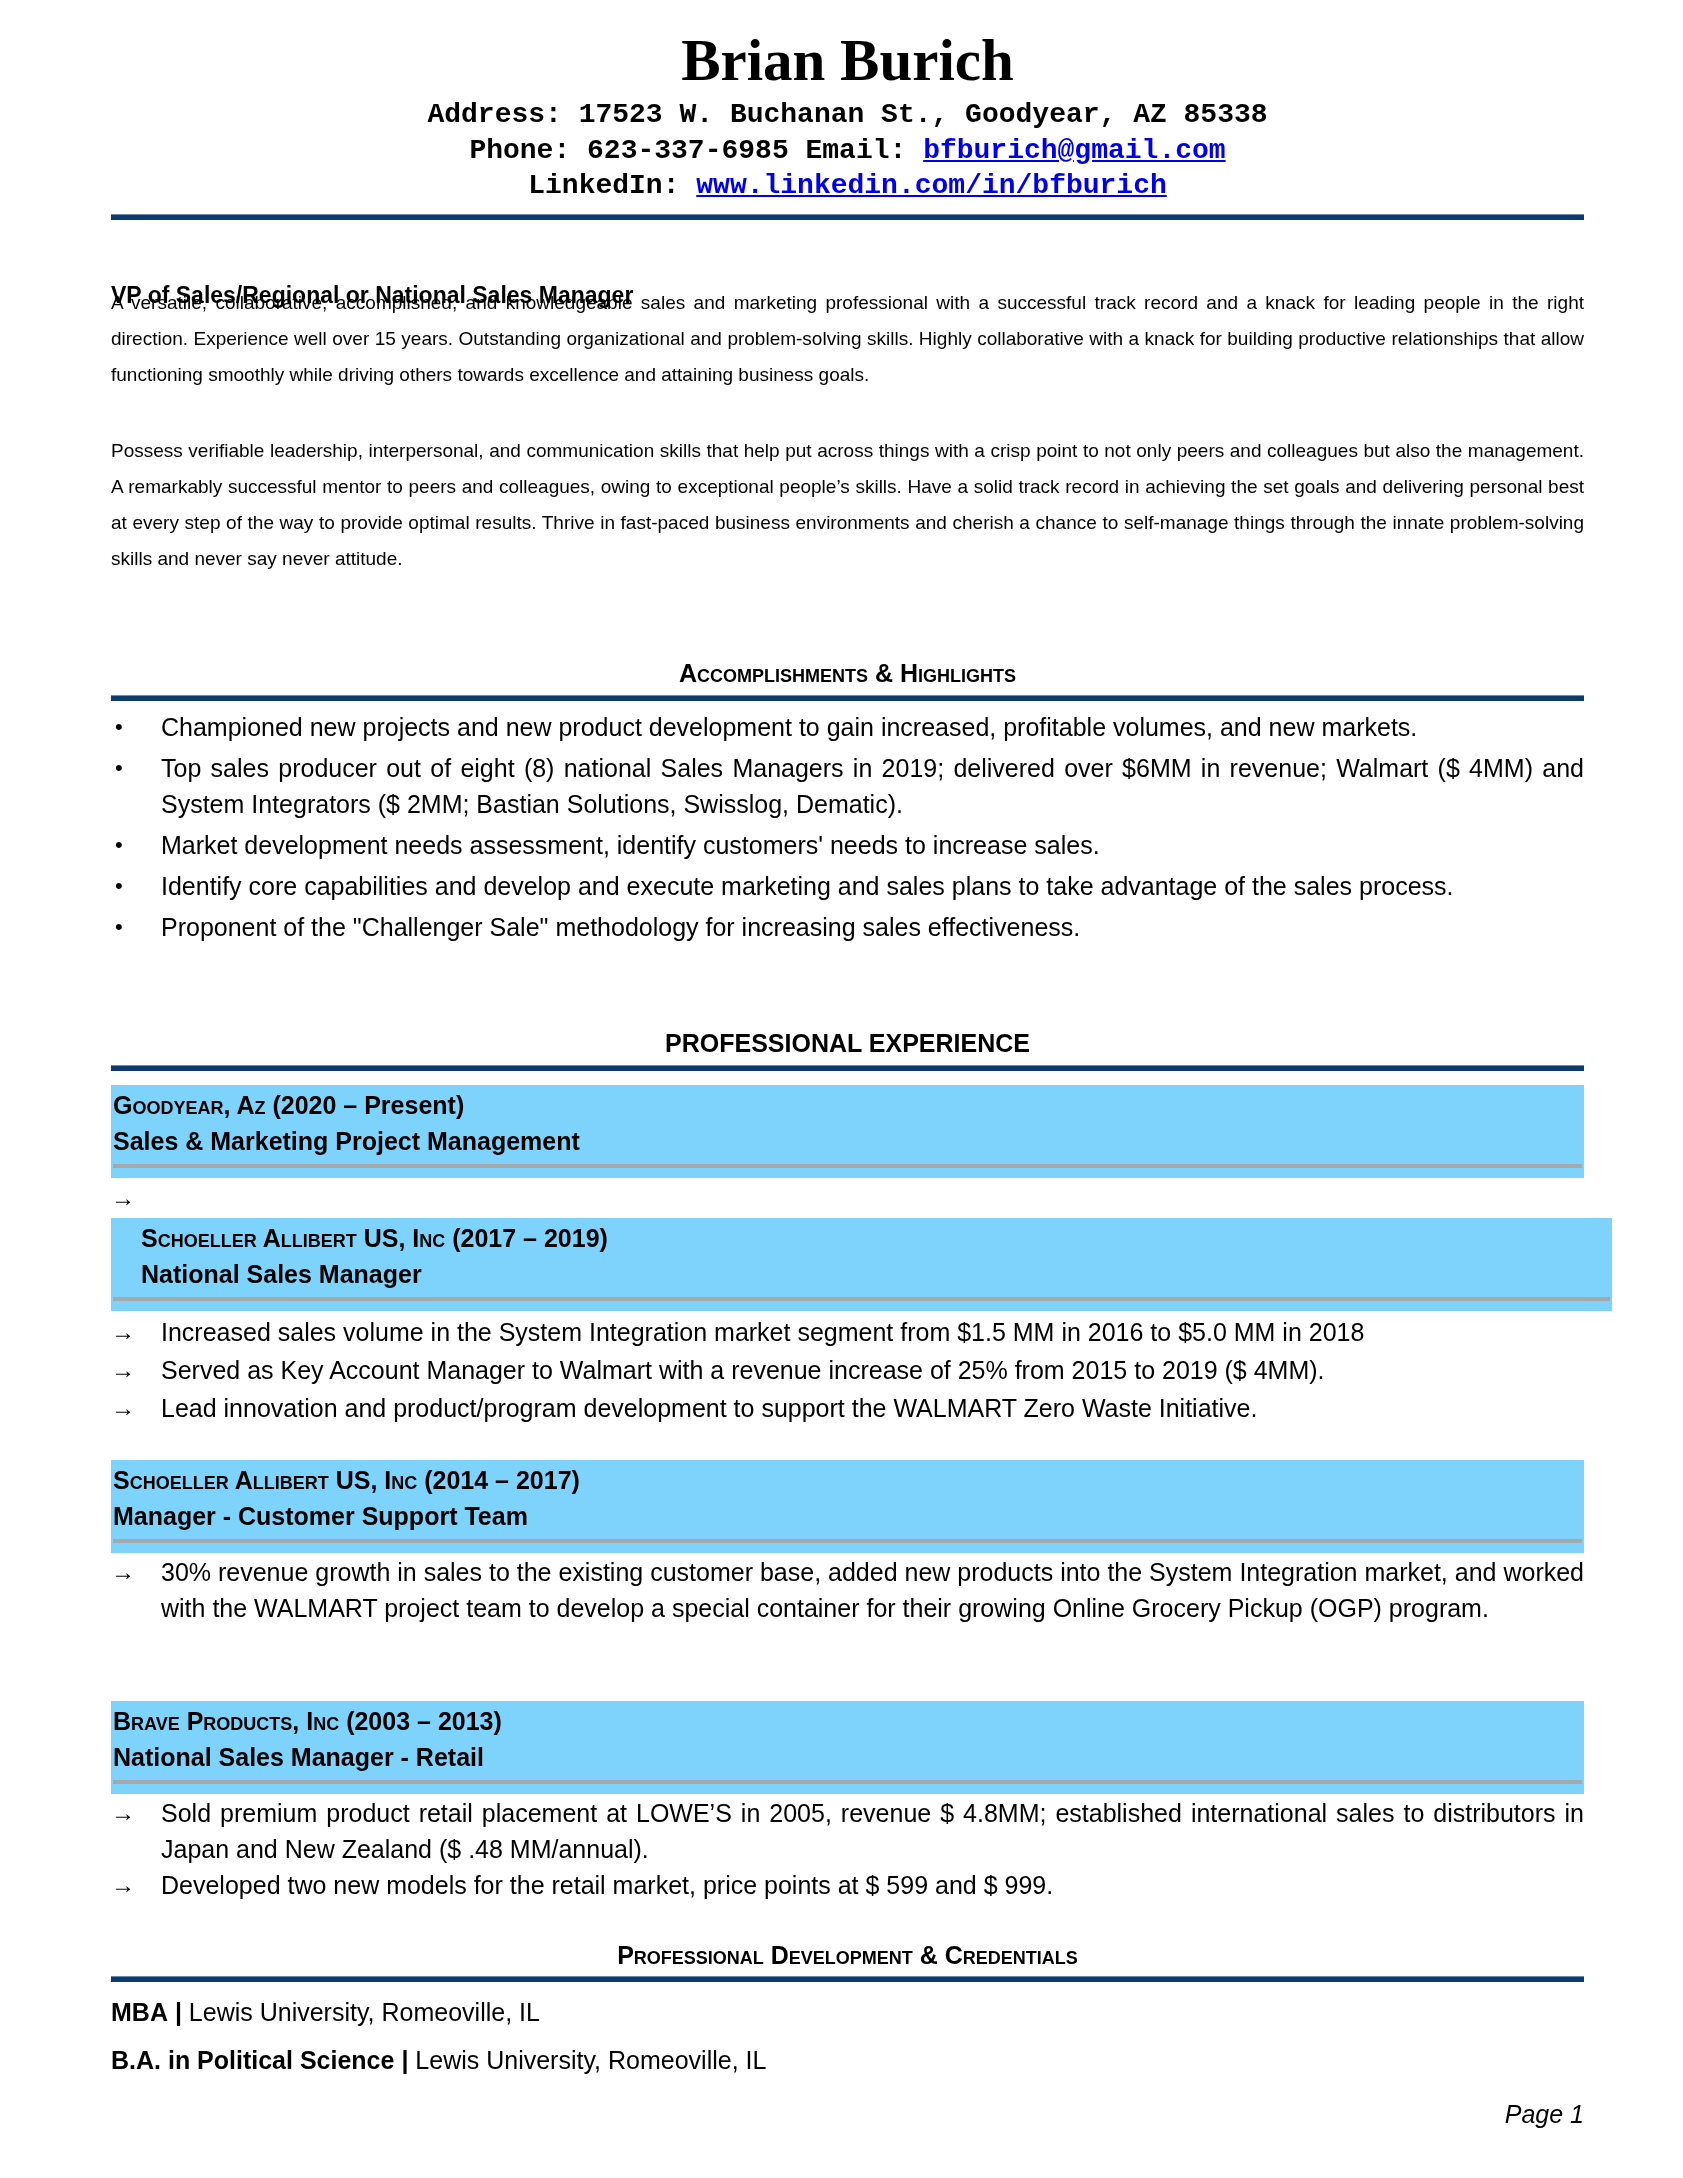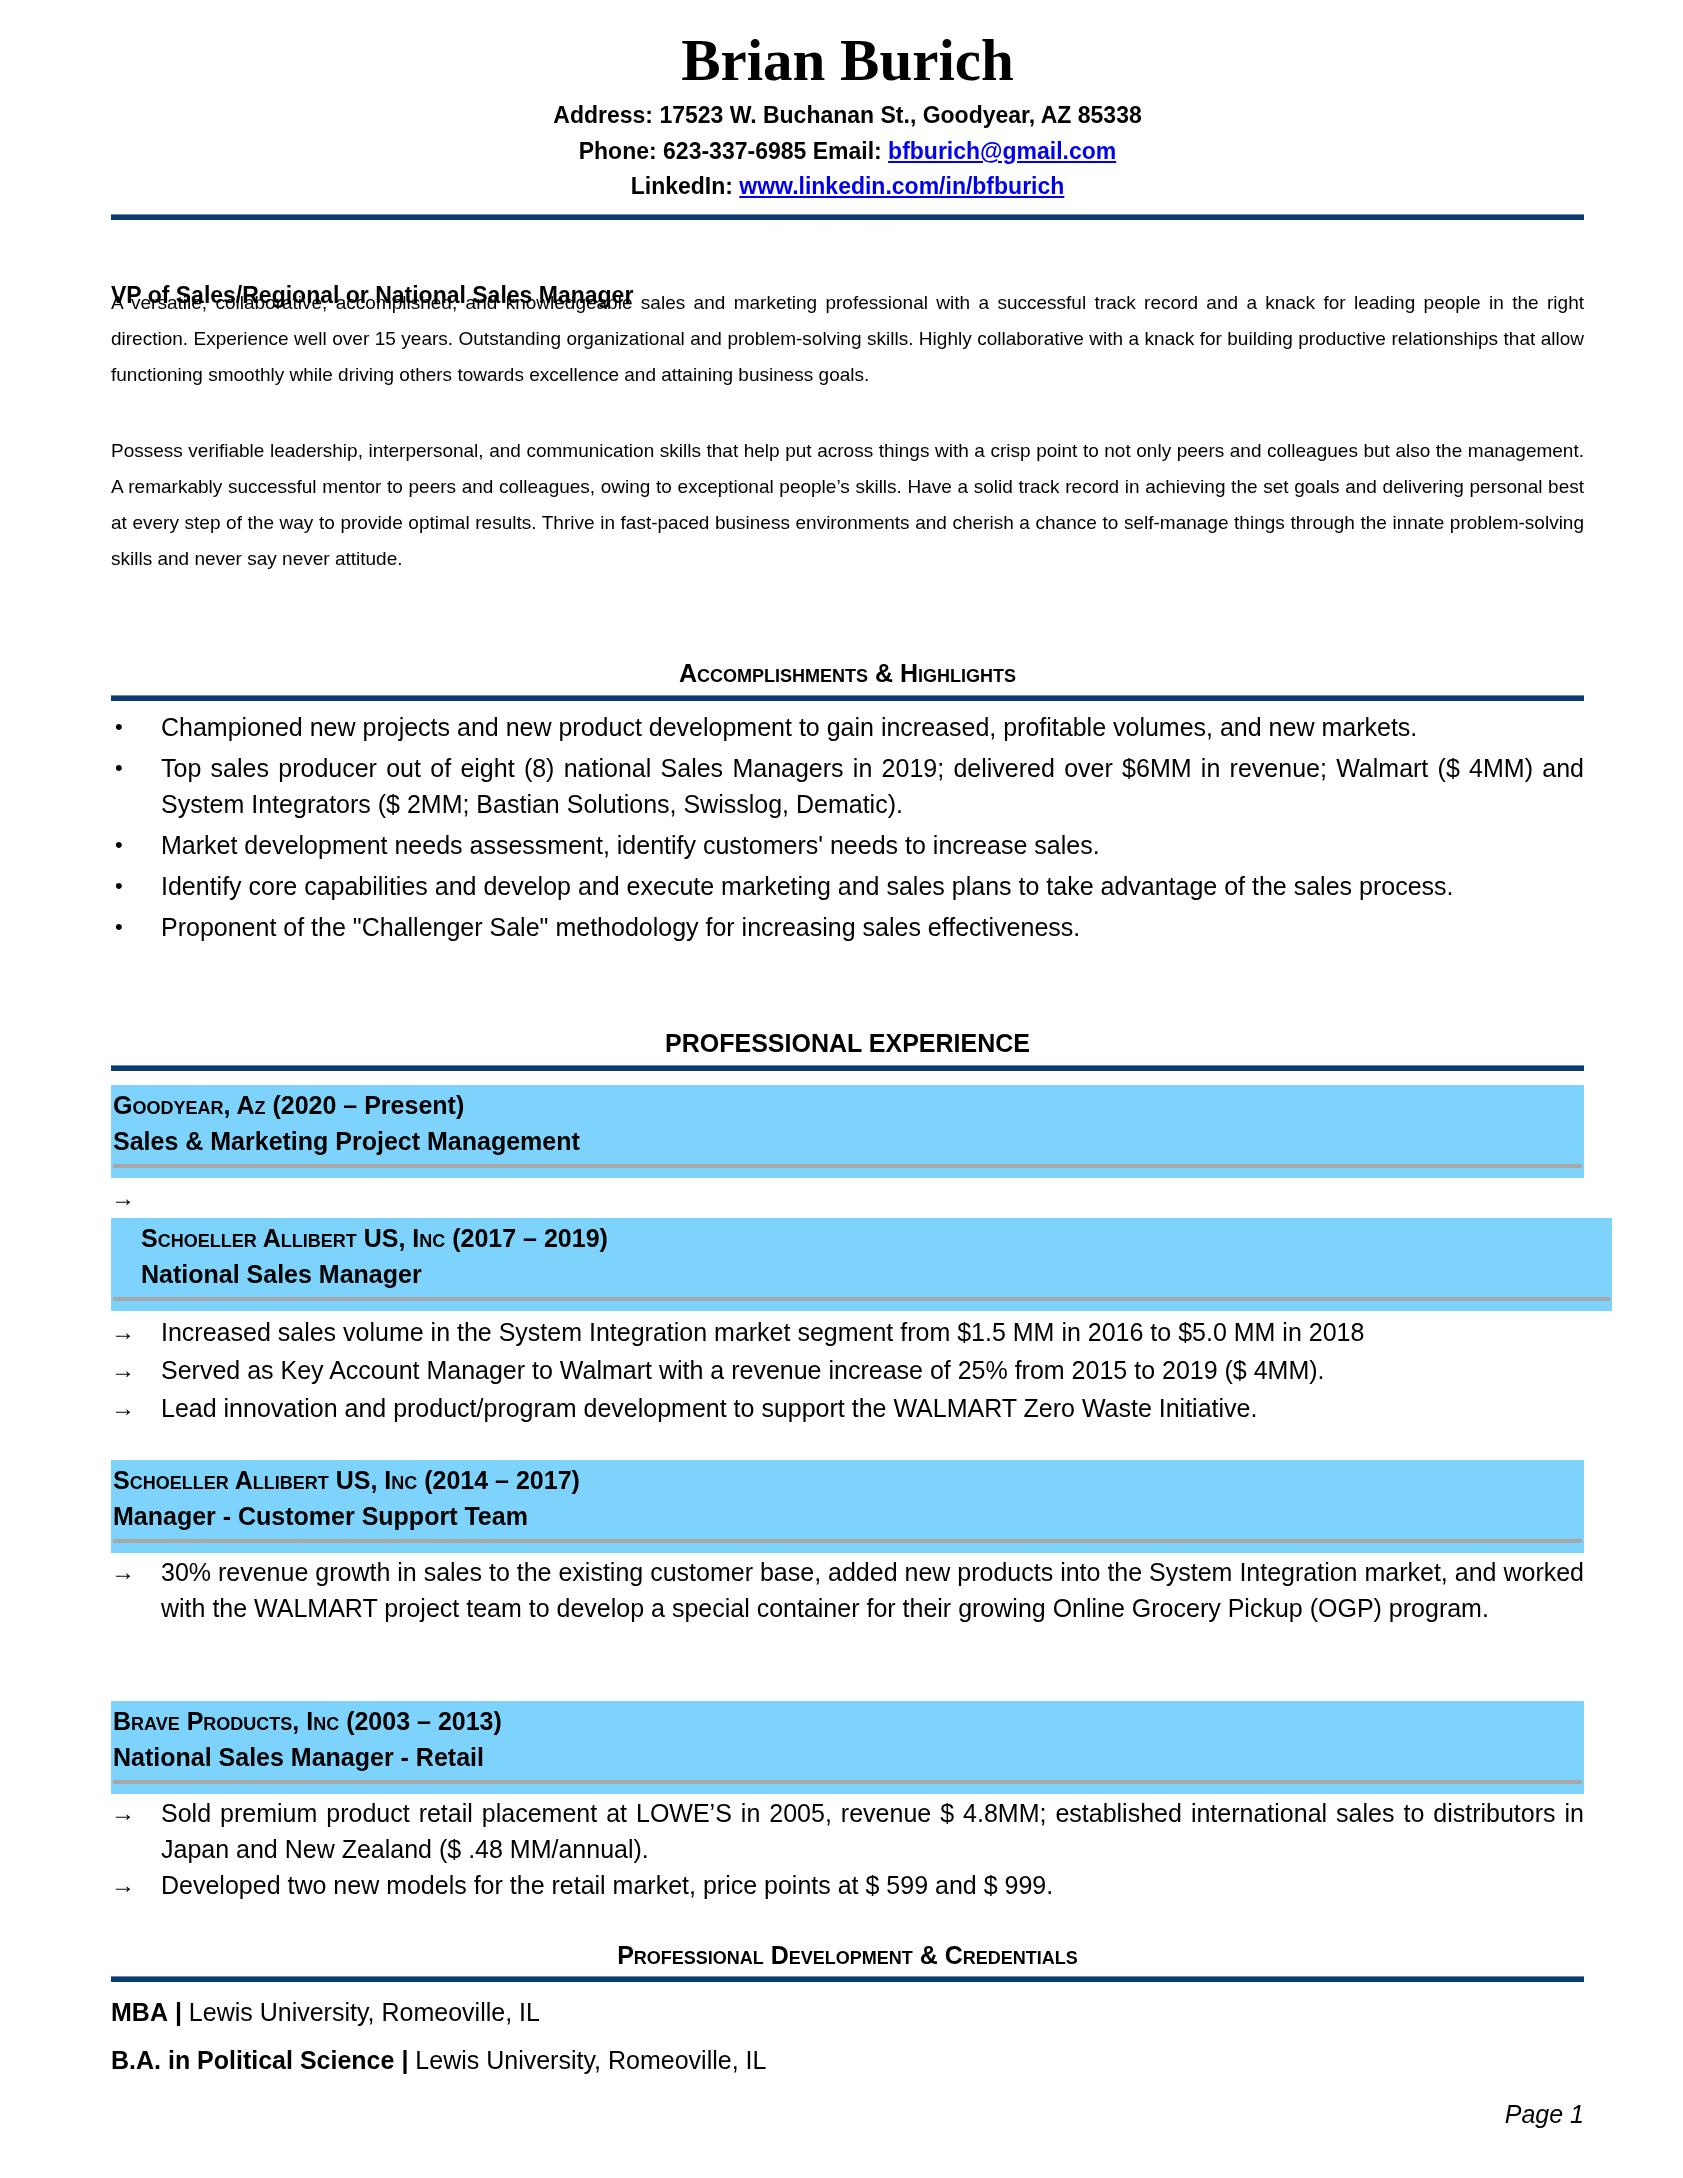--- a/index.html
+++ b/index.html
@@ -2,21 +2,21 @@
 <html><head>
 <meta charset="utf-8">
 <style>
   html, body { margin: 0; padding: 0; background: #ffffff; }
   body { width: 1683px; height: 2178px; position: relative; overflow: hidden; color: #000; }
   .page { position: absolute; left: 111px; top: 0; width: 1473px; }
 
   .name { position: absolute; left: 0; width: 100%; top: 26px; text-align: center;
           font-family: "Liberation Serif", serif; font-weight: bold; font-size: 59px; line-height: 69px; }
   .contact { position: absolute; left: 0; width: 100%; text-align: center;
-             font-family: Liberation Sans, sans-serif; font-weight: bold; font-size: 23px; line-height: 36px; }
+             font-family: Liberation Mono, monospace; font-weight: bold; font-size: 28px; line-height: 36px; }
   .contact a { color: #0000ee; text-decoration: underline; font-weight: bold; }
 
   .rule { position: absolute; left: 0; width: 1473px; height: 5px; background: #0e3b6e;
           border-top: 1px solid #6b8bb0; }
 
   .title { position: absolute; left: 0; width: 100%; text-align: left;
            font-family: "Liberation Sans", sans-serif; font-weight: bold; font-size: 23px; line-height: 36px; margin-top: 45px; }
 
   .para { position: absolute; left: 0; width: 1473px; text-align: justify; text-align-last: left;
           font-family: "Liberation Sans", sans-serif; font-size: 19px; line-height: 36px; }

